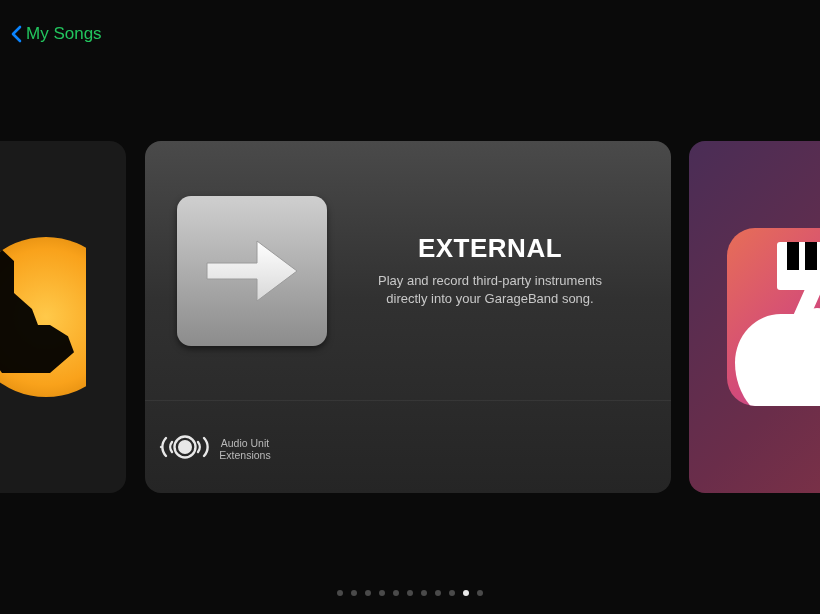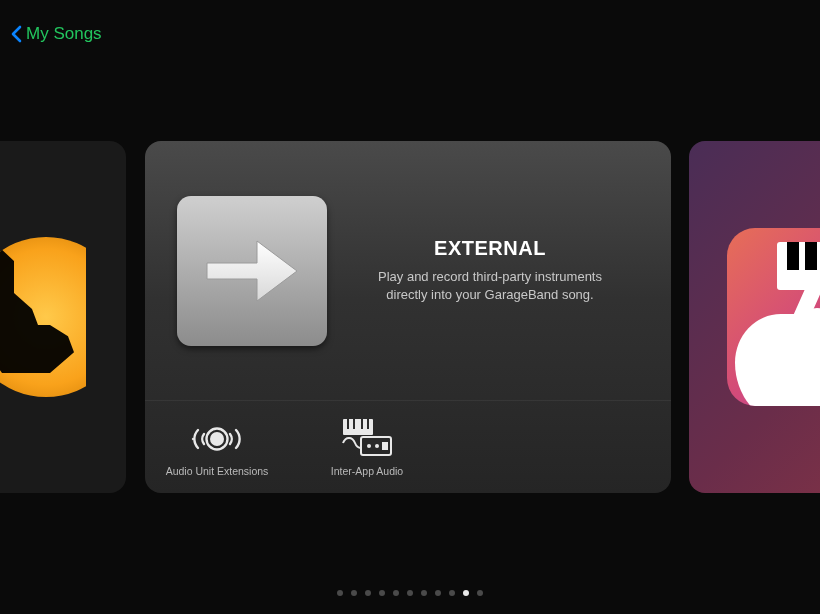--- a/index.html
+++ b/index.html
@@ -136,21 +136,21 @@
   }
   .ext-icon-tile svg {
     width: 100px; height: 100px;
   }
   .ext-text {
     flex: 1;
     text-align: center;
     padding-left: 10px;
   }
   .ext-title {
-    font-size: 20px;
+    font-size: 26px;
     font-weight: 700;
     letter-spacing: 0.5px;
     margin-bottom: 8px;
   }
   .ext-desc {
     font-size: 13px;
     line-height: 1.35;
     color: #c8c8c8;
     max-width: 250px;
     margin: 0 auto;
@@ -164,21 +164,20 @@
 
   .card-center-bottom {
     height: 92px;
     display: flex;
     align-items: center;
     padding: 0 12px;
     gap: 30px;
   }
   .sub-option {
     display: flex;
-    flex-direction: column;
     align-items: center;
     justify-content: center;
     width: 120px;
     cursor: pointer;
   }
   .sub-option .sub-icon {
     height: 44px;
     display: flex;
     align-items: center;
     justify-content: center;
@@ -322,39 +321,20 @@
               <path d="M15 11 a8 8 0 0 0 0 10"></path>
               <path d="M41 11 a8 8 0 0 1 0 10"></path>
             </g>
             <circle cx="28" cy="16" r="7" fill="#e8e8e8"></circle>
             <circle cx="28" cy="16" r="10.5" fill="none" stroke="#e8e8e8" stroke-width="2.4"></circle>
           </svg>
         </div>
         <div class="sub-label">Audio Unit Extensions</div>
       </div>
 
-      <div class="sub-option">
-        <div class="sub-icon">
-          <svg width="52" height="40" viewBox="0 0 52 40">
-            <g fill="#e8e8e8">
-              <rect x="2" y="0" width="30" height="16" rx="1"></rect>
-              <rect x="6" y="0" width="2" height="10" fill="#2a2a2a"></rect>
-              <rect x="12" y="0" width="2" height="10" fill="#2a2a2a"></rect>
-              <rect x="20" y="0" width="2" height="10" fill="#2a2a2a"></rect>
-              <rect x="26" y="0" width="2" height="10" fill="#2a2a2a"></rect>
-              <rect x="20" y="18" width="30" height="18" rx="2" fill="none" stroke="#e8e8e8" stroke-width="2"></rect>
-              <circle cx="28" cy="27" r="2"></circle>
-              <circle cx="36" cy="27" r="2"></circle>
-              <rect x="41" y="23" width="6" height="8" fill="#e8e8e8"></rect>
-              <path d="M2 24 q2 -5 6 -5 q4 0 6 5 q2 5 6 5" fill="none" stroke="#e8e8e8" stroke-width="2"></path>
-            </g>
-          </svg>
-        </div>
-        <div class="sub-label">Inter-App Audio</div>
-      </div>
     </div>
   </div>
 
   <div class="card card-right">
     <div class="right-tile">
       <div class="keys-strip">
         <div class="bkey" style="left:10px"></div>
         <div class="bkey" style="left:28px"></div>
 
       </div>

